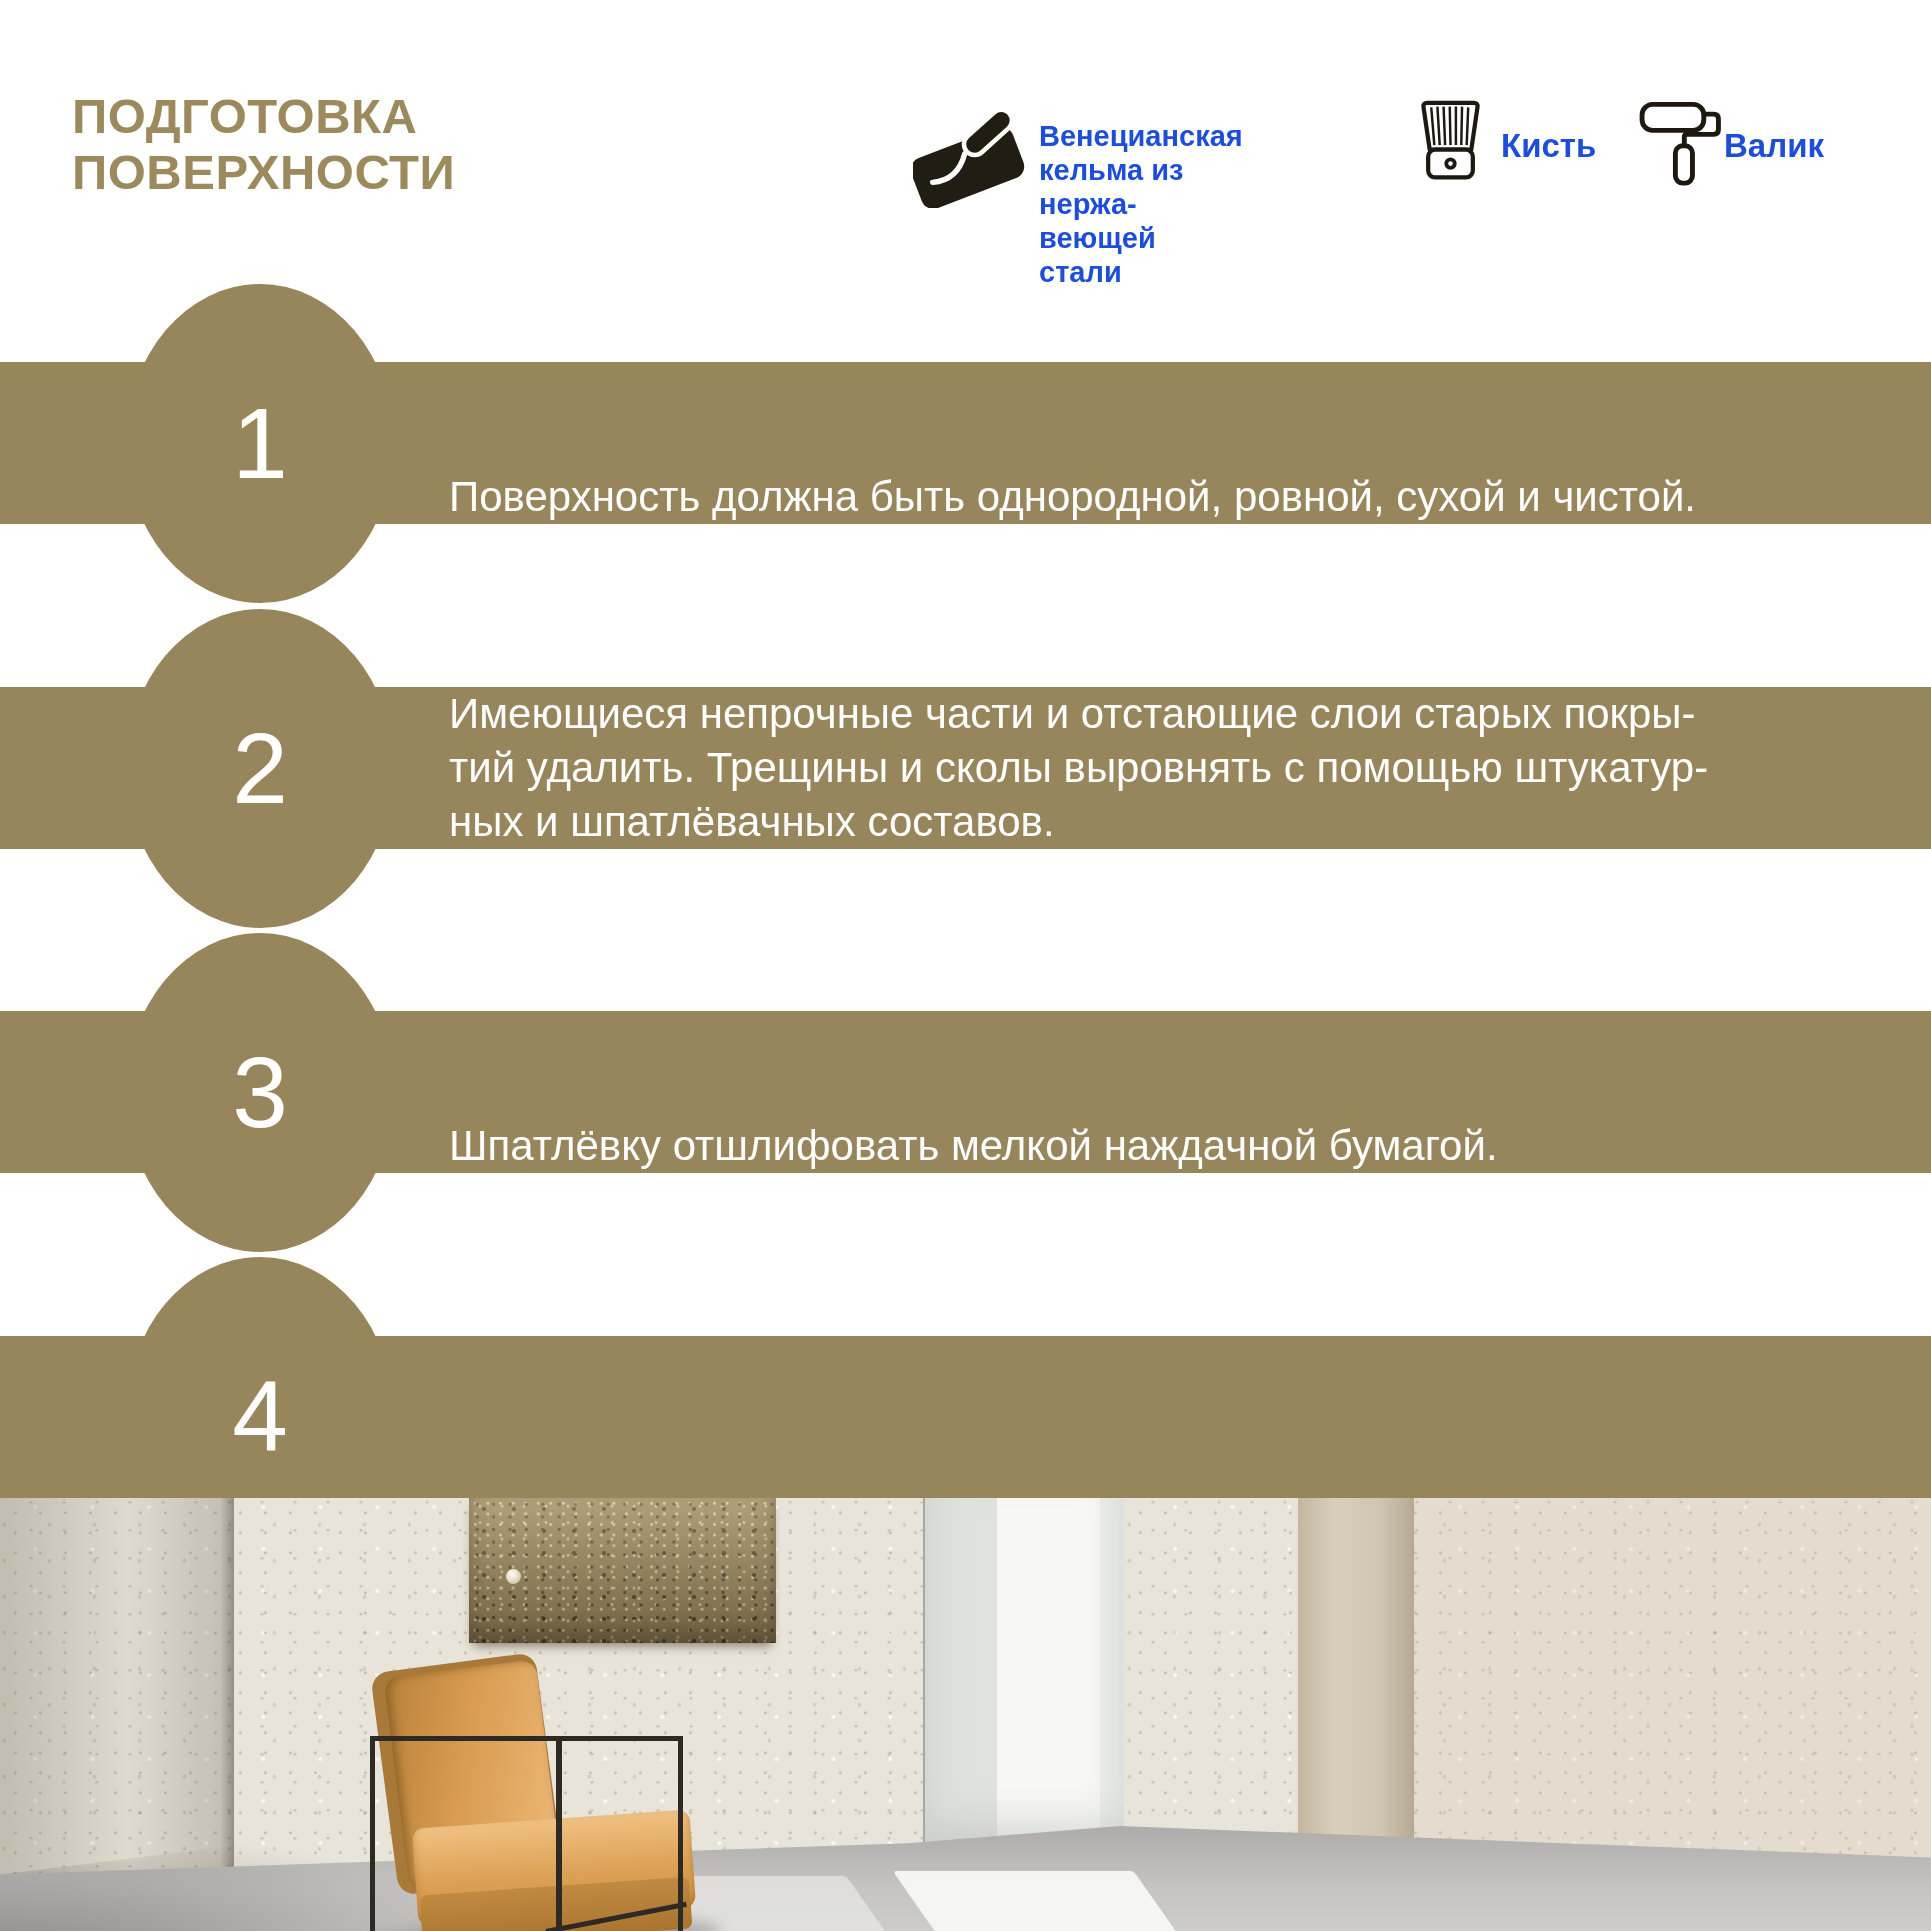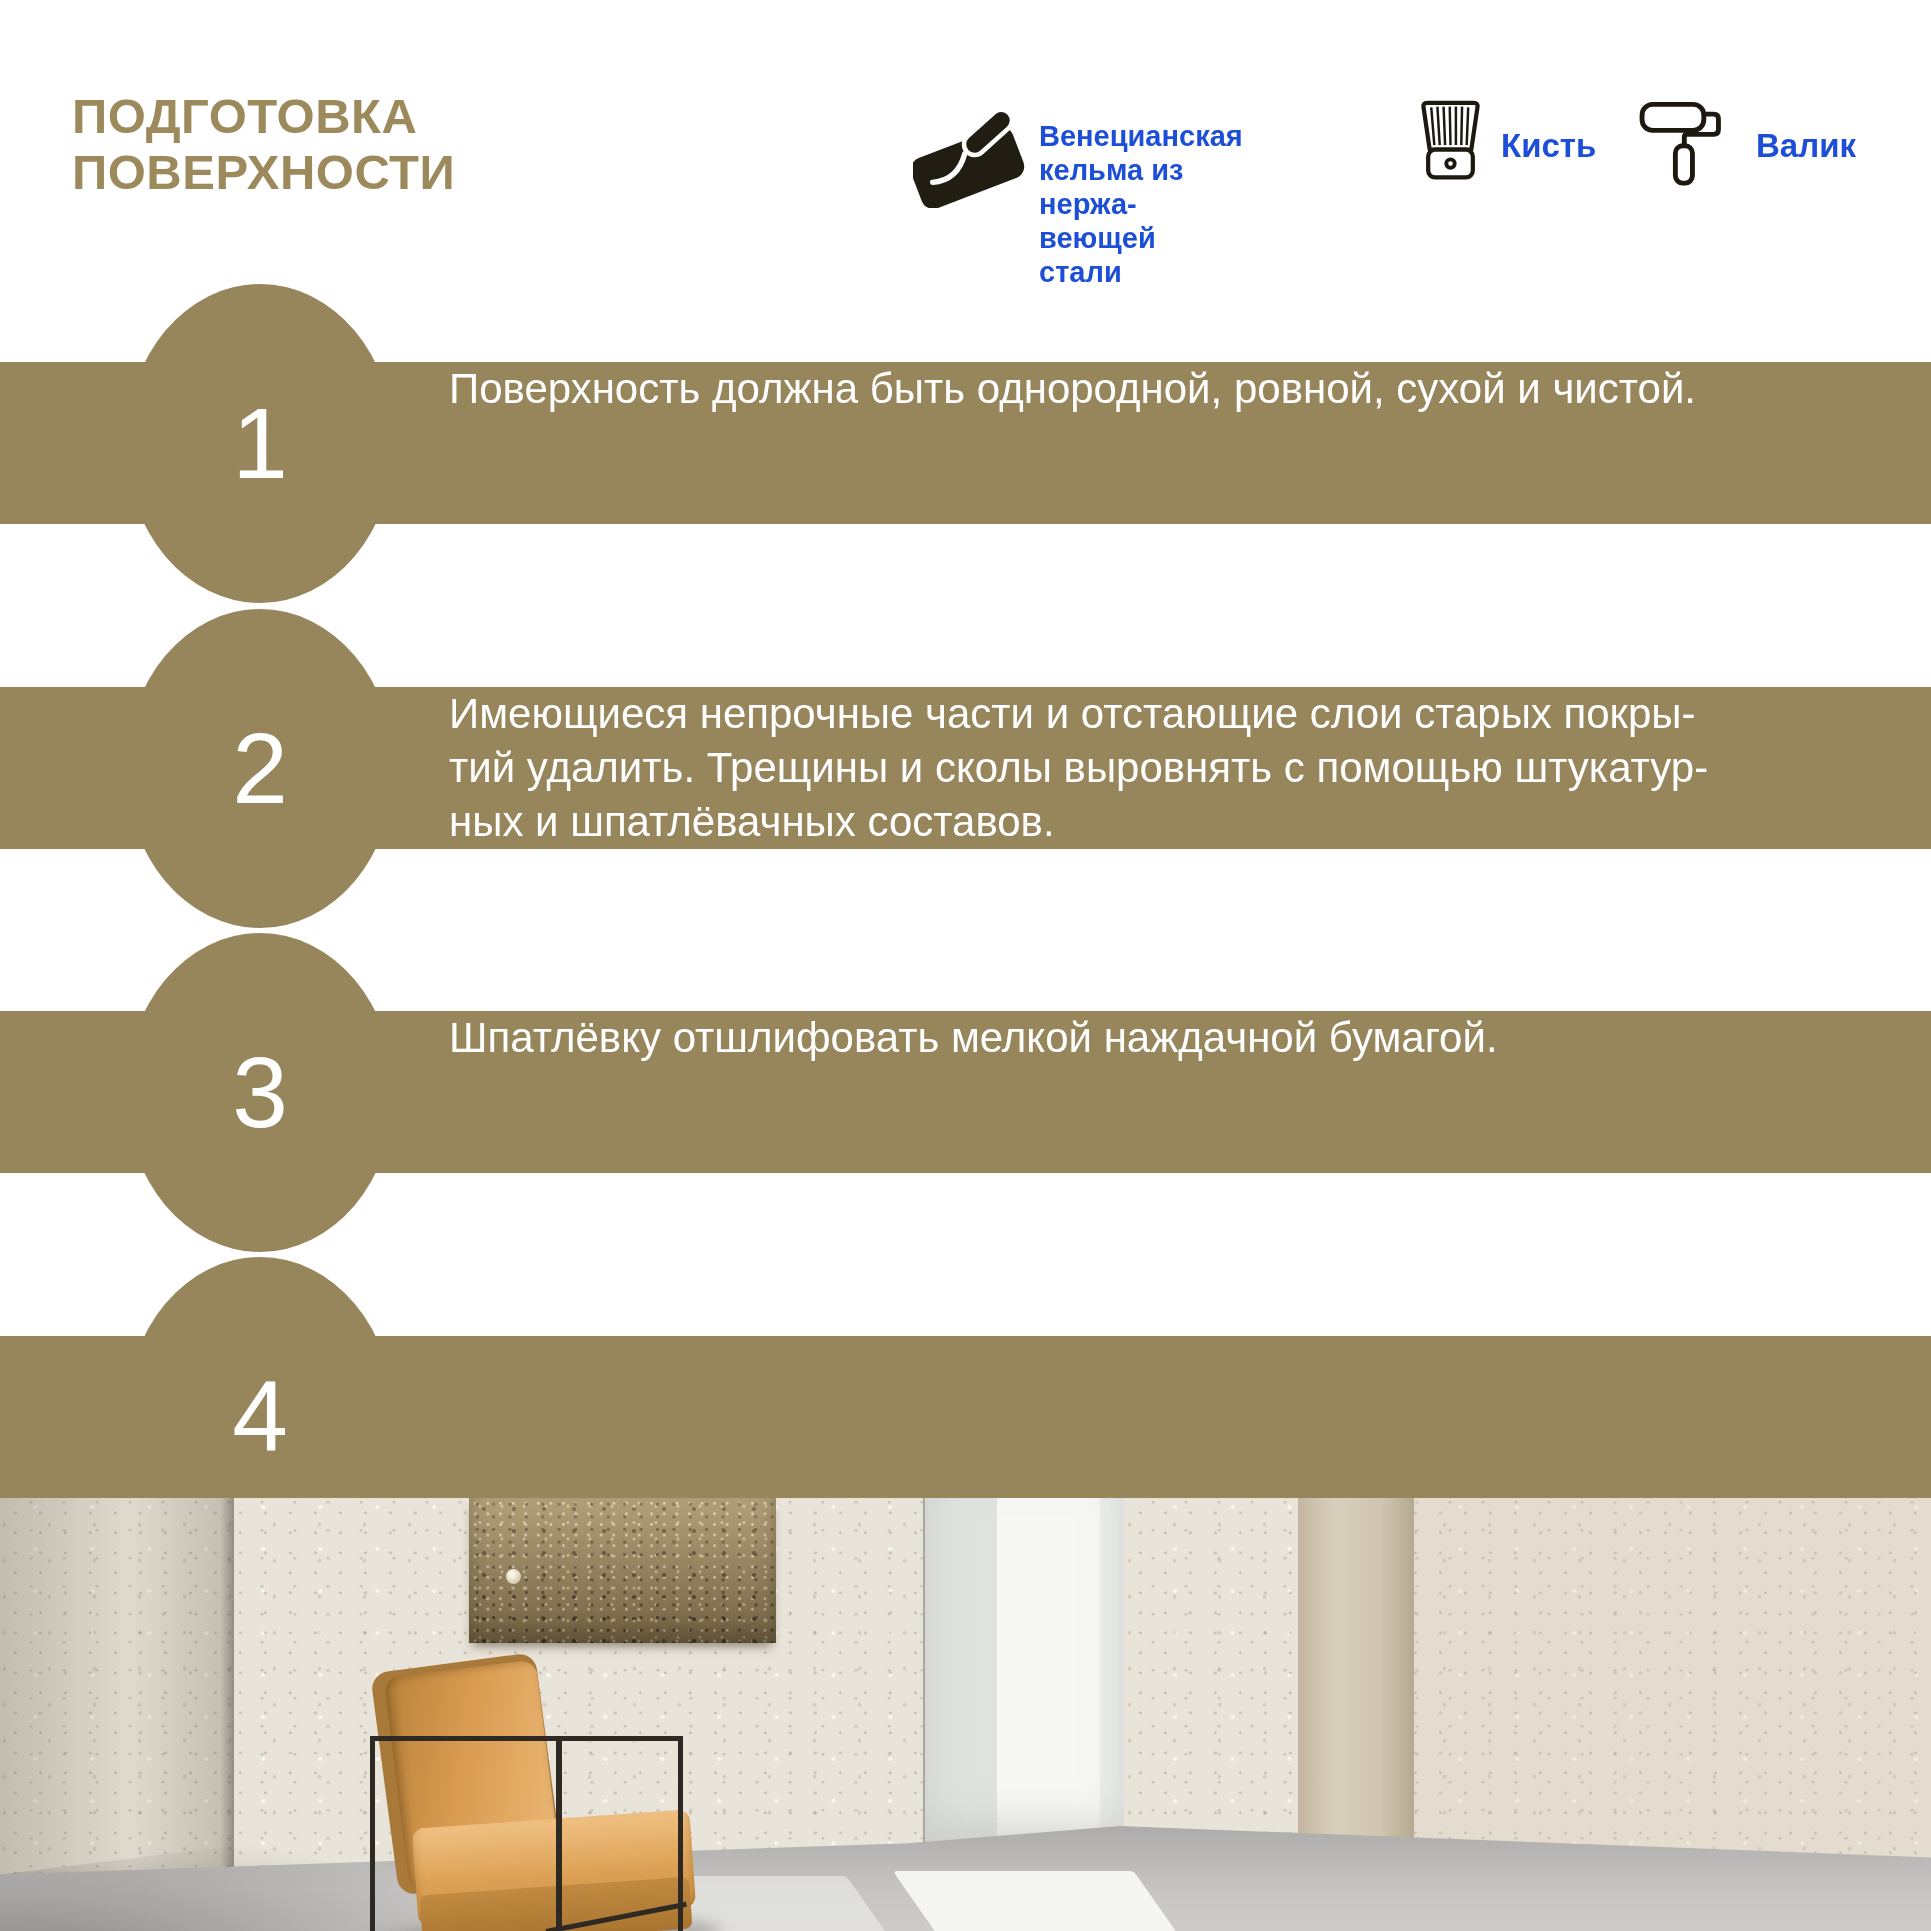--- a/index.html
+++ b/index.html
@@ -17,39 +17,39 @@
   .tool { position:absolute; top:58px; }
   .tool-label {
     position:absolute; font-weight:bold; color:#1d4ed8;
     white-space:pre-line;
   }
   .tool-1 { left:913px; }
   .tool-2 { left:1412px; }
   .tool-3 { left:1638px; }
   .tool-1 .tool-label { left:126px; top:23px; font-size:29px; line-height:34px; }
   .tool-2 .tool-label { left:89px;  top:31px; font-size:33px; }
-  .tool-3 .tool-label { left:118px; top:31px; font-size:33px; }
+  .tool-3 .tool-label { left:86px; top:31px; font-size:33px; }
   .tool svg { display:block; }
 
   
   .step-bar {
     position:absolute; left:0; width:1931px; height:162px; background:#97855b;
   }
   .step-ellipse {
     position:absolute; left:126px; width:268px; height:319px;
     border-radius:50%; background:#97855b;
   }
   .step-num {
     position:absolute; left:126px; width:268px; height:319px;
     line-height:319px; text-align:center;
     color:#ffffff; font-size:100px; font-weight:400;
   }
   .step-text {
     position:absolute; left:449px; width:1419px; height:162px;
-    display:flex; align-items:flex-start;
+    display:flex; align-items:flex-end;
     color:#ffffff; font-size:42px; line-height:54px; white-space:pre-line;
   }
   .bar-1,.num-wrap-1 { top:324px; }  .ell-1 { top:246px; }  .txt-1 { top:324px; }
   .bar-2 { top:649px; }  .ell-2 { top:571px; }  .txt-2 { top:649px; }
   .bar-3 { top:973px; } .ell-3 { top:895px; }  .txt-3 { top:973px; }
   .bar-4 { top:1298px; } .ell-4 { top:1219px; } .txt-4 { top:1298px; }
   .n-1 { top:246px; } .n-2 { top:571px; } .n-3 { top:895px; } .n-4 { top:1219px; }
 
   
   .photo { position:absolute; left:0; top:1460px; width:1931px; height:471px; overflow:hidden; }

